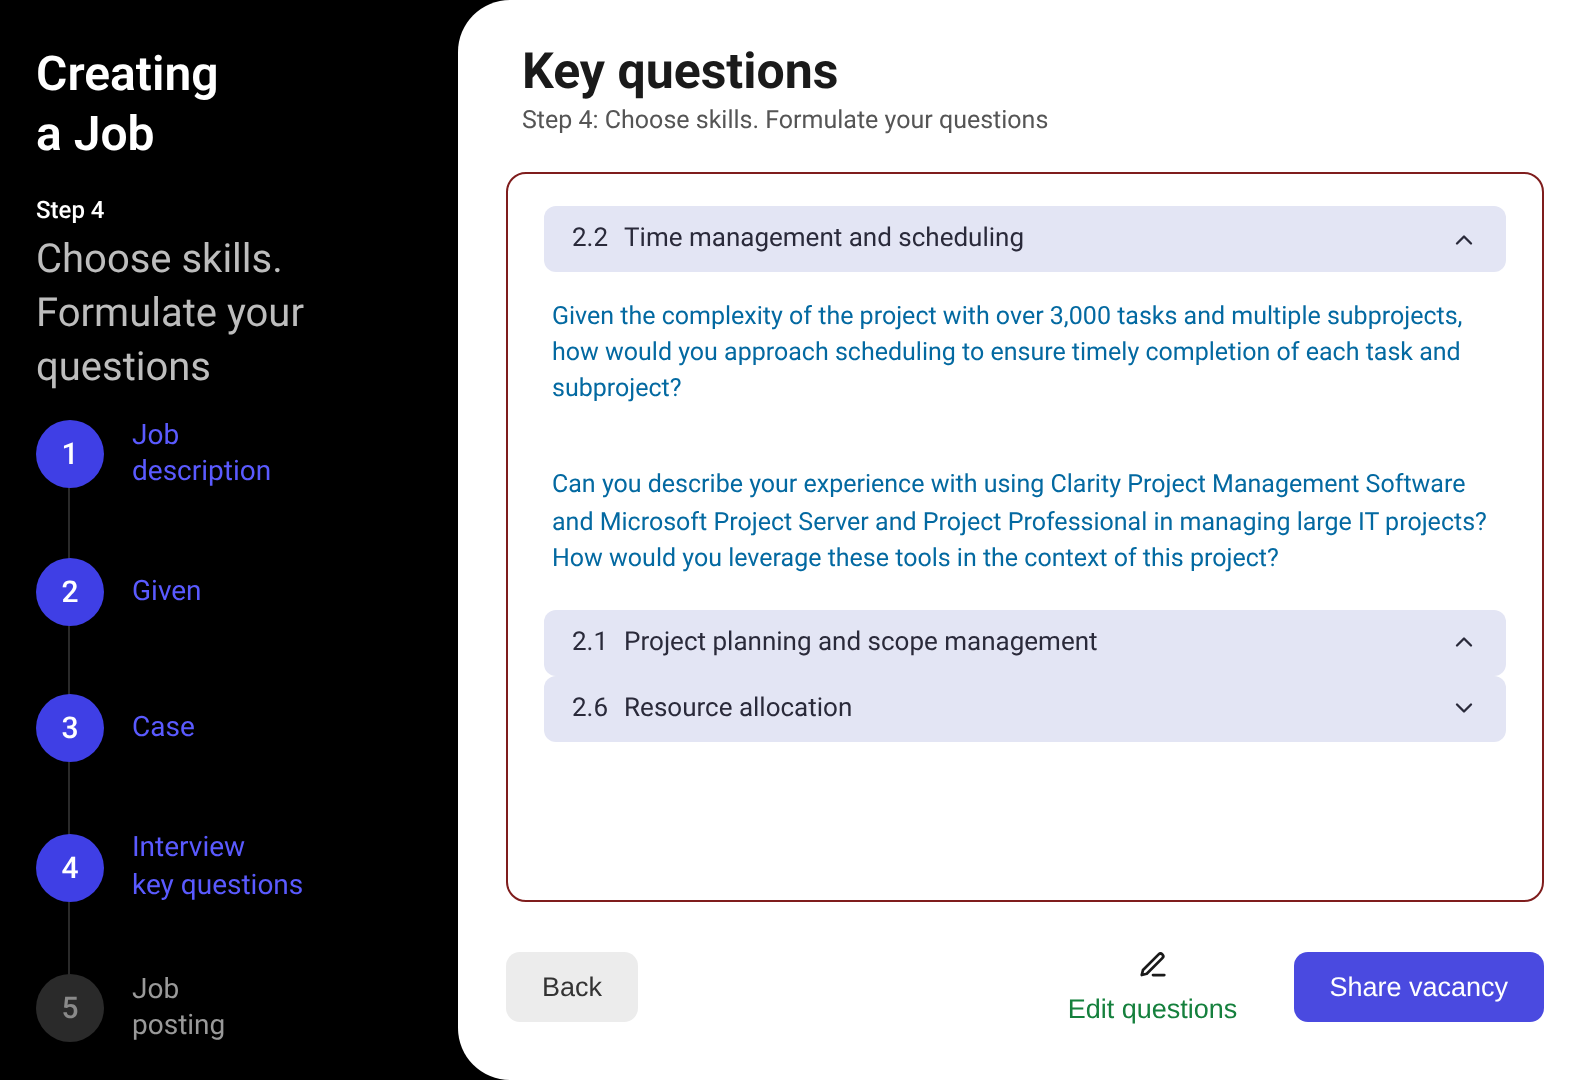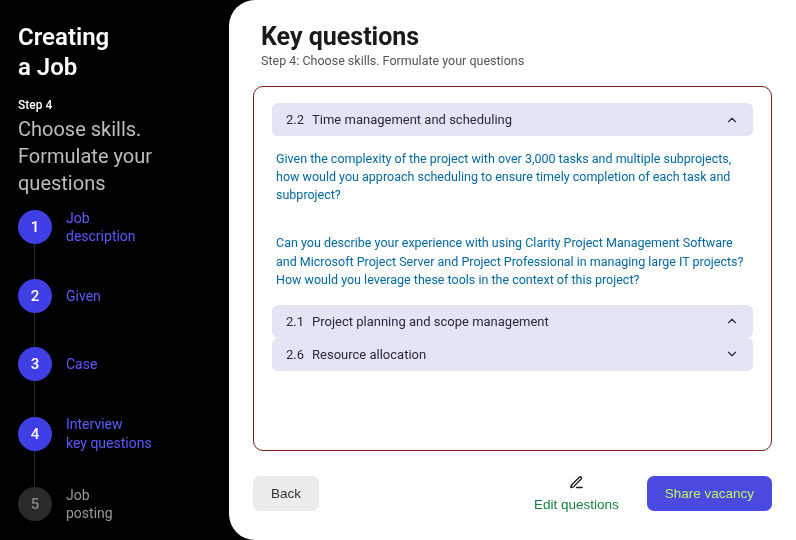--- a/index.html
+++ b/index.html
@@ -90,21 +90,21 @@
     display: flex; align-items: center; justify-content: space-between;
     padding: 14px 24px 18px 24px;
   }
   .btn {
     border: none; border-radius: 7px; font-size: 13.5px; cursor: pointer;
     padding: 10px 18px; font-family: Liberation Sans, sans-serif;
     display: inline-flex; align-items: center; gap: 7px;
   }
   .btn-back { background: #ececec; color: #333; }
   .btn-edit { background: transparent; color: #15803d; font-weight: 500; flex-direction: column; }
-  .btn-primary { background: #4a4ae0; color: #bef264; font-weight: 500; }
+  .btn-primary { background: #4a4ae0; color: #ffffff; font-weight: 500; }
   .right-btns { display: flex; gap: 10px; align-items: center; }
 </style>
 </head>
 <body>
 
 <aside class="sidebar">
   <h1>
     <span>Creating</span><br>
     <span>a Job</span>
   </h1>

